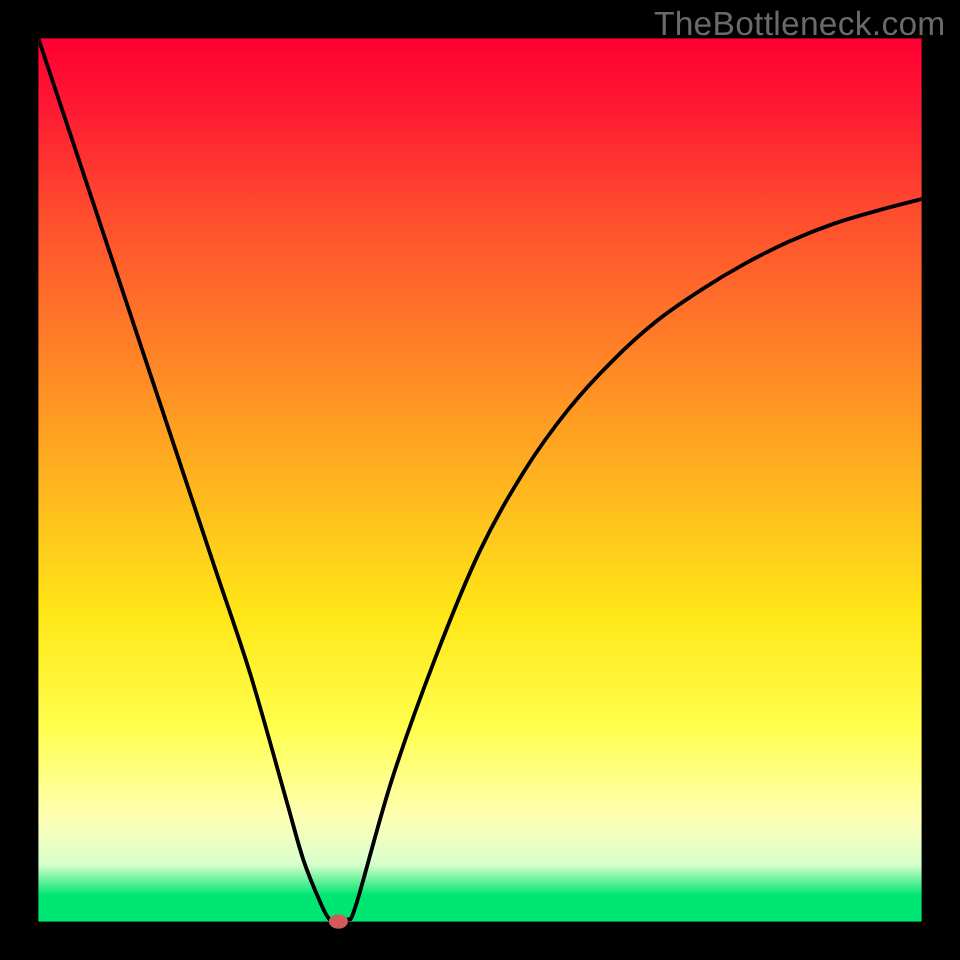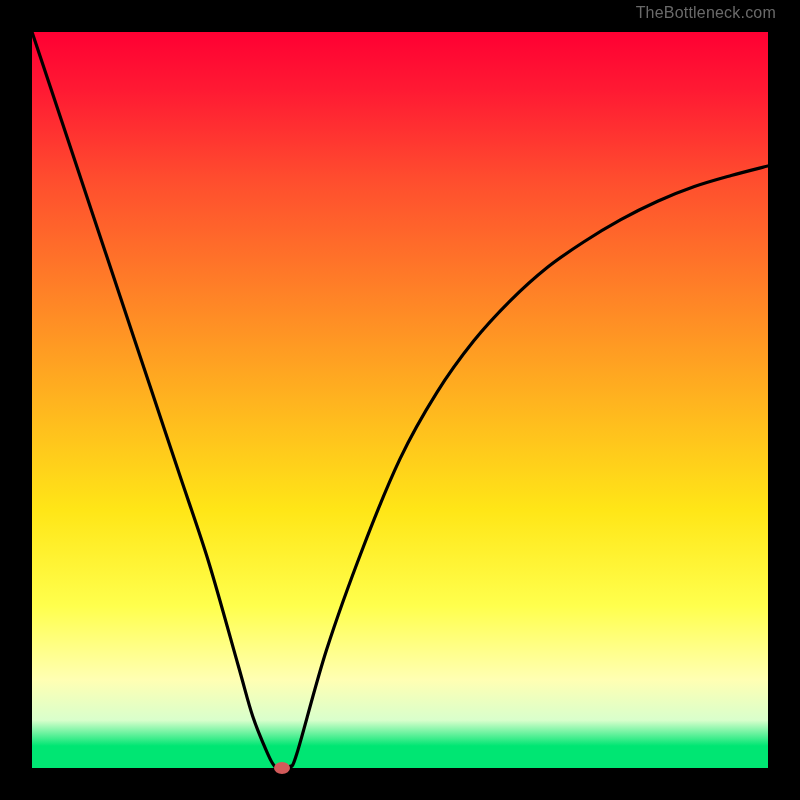--- a/index.html
+++ b/index.html
@@ -38,24 +38,24 @@
   .min-dot {
     position: absolute;
     width: 16px;
     height: 12px;
     background: #d25a5a;
     border-radius: 50%;
     transform: translate(-50%, -50%);
   }
   .watermark {
     position: absolute;
-    right: 24px;
+    right: 12px;
     top: 4px;
     font-family: Arial, Helvetica, sans-serif;
-    font-size: 16px;
+    font-size: 28px;
     font-weight: 400;
     color: #6a6a6a;
     letter-spacing: 0.2px;
     user-select: none;
   }
 </style>
 </head>
 <body>
 
 <div class="stage">

